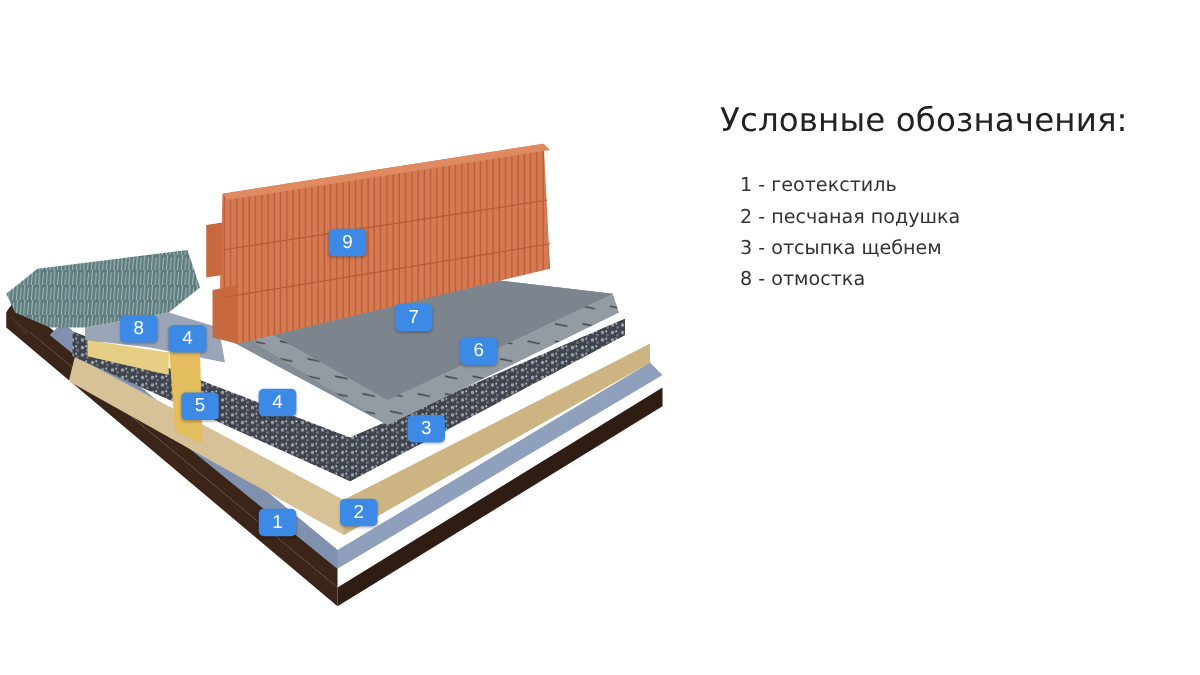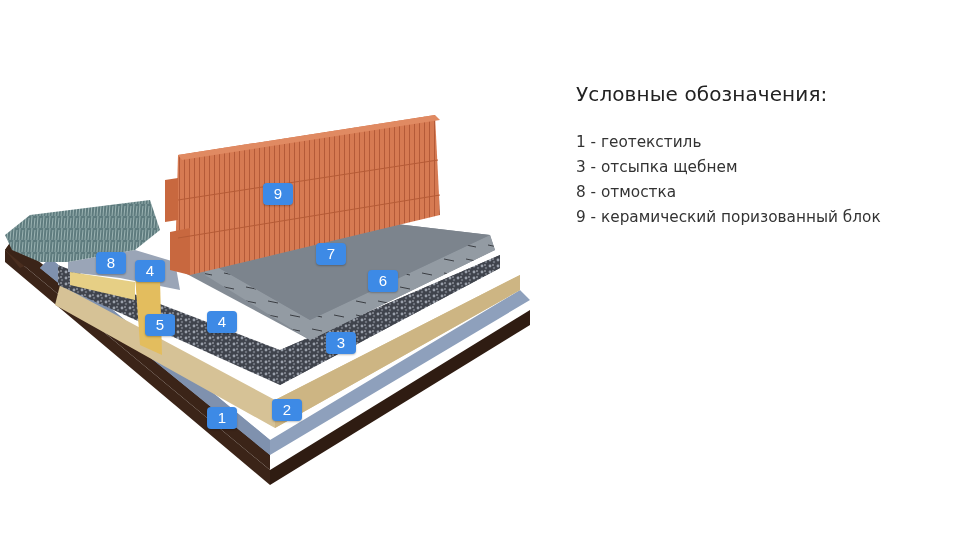--- a/index.html
+++ b/index.html
@@ -3,22 +3,22 @@
 <meta charset="utf-8">
 <style>
   html,body{margin:0;padding:0;}
   body{width:960px;height:540px;background:#ffffff;position:relative;overflow:hidden;font-family:"Liberation Sans",sans-serif;}
   #scene{position:absolute;left:0;top:0;width:560px;height:540px;}
   #scene svg{position:absolute;left:0;top:0;}
   .badge{position:absolute;width:30px;height:22px;border-radius:4px;background:#3d8ae6;color:#ffffff;
     font-family:"Liberation Sans",sans-serif;font-size:15px;line-height:22px;text-align:center;
     box-shadow:0 1px 2px rgba(0,0,0,0.25);}
   #legend{position:absolute;left:576px;top:82px;width:370px;color:#222222;}
-  #legend-title{font-family:"DejaVu Sans",sans-serif;font-size:20px;font-weight:normal;margin:0 0 24px 0;letter-spacing:0.1px;}
-  #legend-list{list-style:none;margin:0;padding:0;}
+  #legend-title{font-family:"DejaVu Sans",sans-serif;font-size:26px;font-weight:normal;margin:0 0 24px 0;letter-spacing:0.1px;}
+  #legend-list{list-style:none;margin:16px;padding:0;}
   #legend-list li{font-family:"DejaVu Sans",sans-serif;font-size:15.3px;line-height:25px;height:25px;white-space:nowrap;color:#333333;}
 </style>
 </head>
 <body>
 
 <div id="scene">
   <svg width="560" height="540" viewBox="0 0 560 540">
     <defs>
       <pattern id="gravelP" width="8" height="6" patternUnits="userSpaceOnUse">
         <rect width="8" height="6" fill="#3f434c"></rect>
@@ -83,17 +83,17 @@
       <div class="badge" style="left: 326px; top: 332px; background: rgb(61, 138, 230);">3</div>
       <div class="badge" style="left: 272px; top: 399px; background: rgb(61, 138, 230);">2</div>
       <div class="badge" style="left: 207px; top: 407px; background: rgb(61, 138, 230);">1</div>
     </div>
 </div>
 
 <div id="legend">
   <h2 id="legend-title">Условные обозначения:</h2>
   <ul id="legend-list">
     <li>1 - геотекстиль</li>
+    <li>2 - песчаная подушка</li>
     <li>3 - отсыпка щебнем</li>
     <li>8 - отмостка</li>
-    <li>9 - керамический поризованный блок</li>
   </ul>
 </div>
 
 </body></html>

